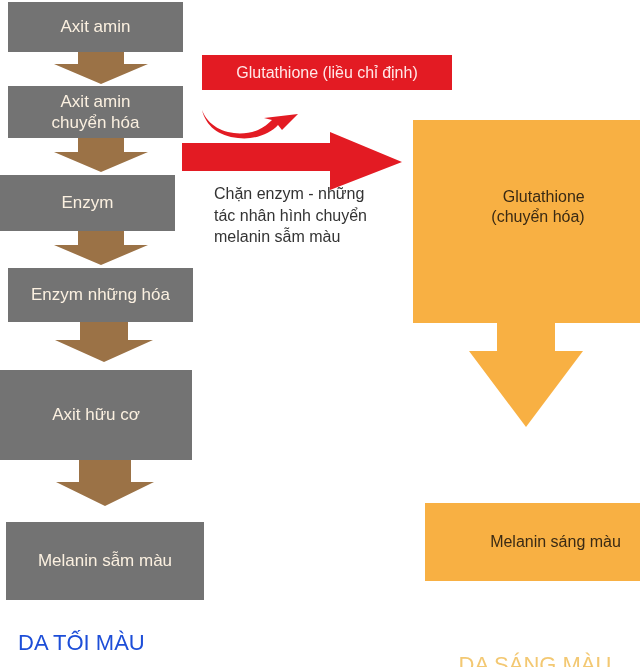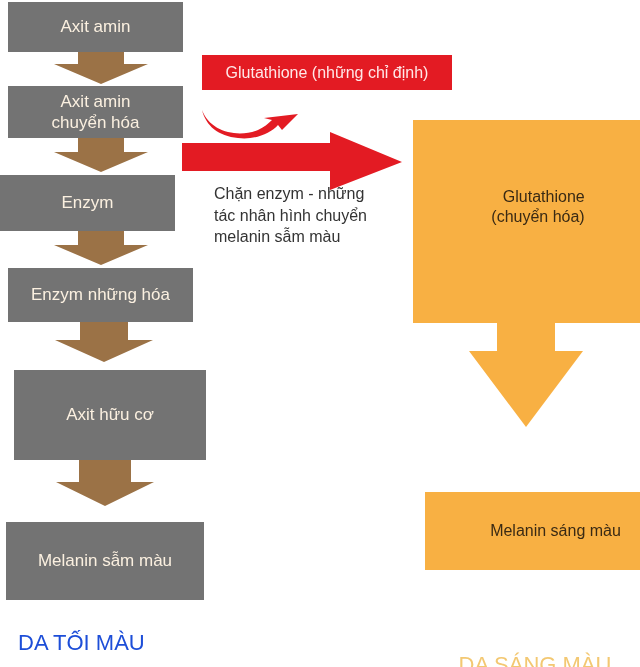--- a/index.html
+++ b/index.html
@@ -40,35 +40,35 @@
   <polygon points="70,0 116,0 116,14 140,14 93,34 46,14 70,14" fill="#9b7246"></polygon>
 </svg>
 
 <div class="box brown" style="left:8px;top:268px;width:185px;height:54px;">
   <span>Enzym những hóa</span>
 </div>
 <svg class="arrow" style="left:8px;top:322px" width="185" height="48">
   <polygon points="72,0 120,0 120,18 145,18 96,40 47,18 72,18" fill="#9b7246"></polygon>
 </svg>
 
-<div class="box brown" style="left:14px;top:370px;width:192px;height:90px;">
+<div class="box brown" style="left:0;top:370px;width:192px;height:90px;">
   <span>Axit hữu cơ</span>
 </div>
 <svg class="arrow" style="left:6px;top:460px" width="192" height="50">
   <polygon points="73,0 125,0 125,22 148,22 99,46 50,22 73,22" fill="#9b7246"></polygon>
 </svg>
 
 <div class="box brown" style="left:6px;top:522px;width:198px;height:78px;">
   <span>Melanin sẫm màu</span>
 </div>
 
 <div class="footer" style="left:18px;top:630px;width:180px;text-align:left;color:#1d4ed8;">DA TỐI MÀU</div>
 
 <div class="red-label" style="left:202px;top:55px;width:250px;height:35px;">
-  <span>Glutathione (những chỉ định)</span>
+  <span>Glutathione (liều chỉ định)</span>
 </div>
 
 <svg class="arrow" style="left:198px;top:100px" width="112" height="40">
   <path d="M4,10 C12,32 40,38 60,30 C66,27 70,24 74,20 L66,18 L100,14 L84,30 L80,25 C72,34 56,40 40,38 C20,36 8,26 4,10 Z" fill="#e31b23"></path>
 </svg>
 
 <svg class="arrow" style="left:182px;top:132px" width="222" height="70">
   <polygon points="0,11 148,11 148,0 220,30 148,58 148,39 0,39" fill="#e31b23"></polygon>
 </svg>
 
@@ -77,17 +77,17 @@
 melanin sẫm màu</div>
 
 <div class="box orange" style="left:413px;top:120px;width:250px;height:203px;white-space:pre-line;padding-bottom:30px;text-align:right;">
   <span>Glutathione
 (chuyển hóa)</span>
 </div>
 <svg class="arrow" style="left:413px;top:323px" width="227" height="110">
   <polygon points="84,0 142,0 142,28 170,28 113,104 56,28 84,28" fill="#f8b043"></polygon>
 </svg>
 
-<div class="box orange" style="left:425px;top:492px;width:215px;height:78px;padding-left:46px;">
+<div class="box orange" style="left:425px;top:503px;width:215px;height:78px;padding-left:46px;">
   <span>Melanin sáng màu</span>
 </div>
 
 <div class="footer" style="left:430px;top:652px;width:210px;text-align:center;color:#f3c872;">DA SÁNG MÀU</div>
 
 </body></html>

